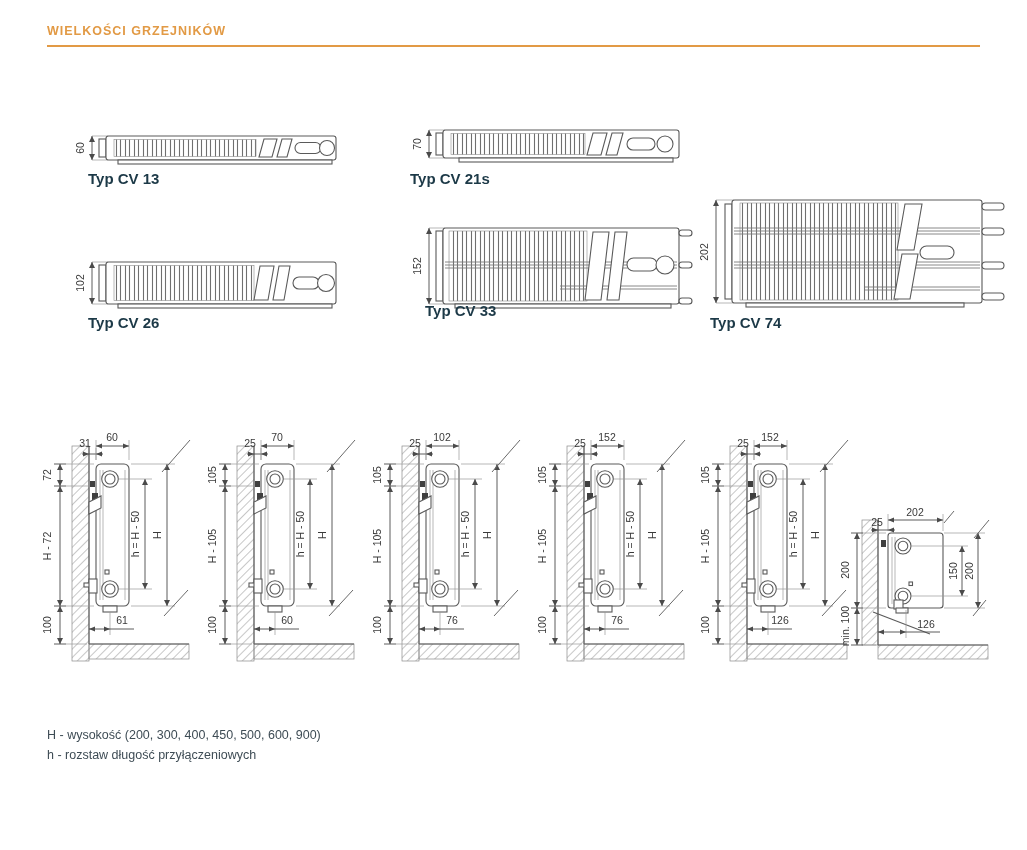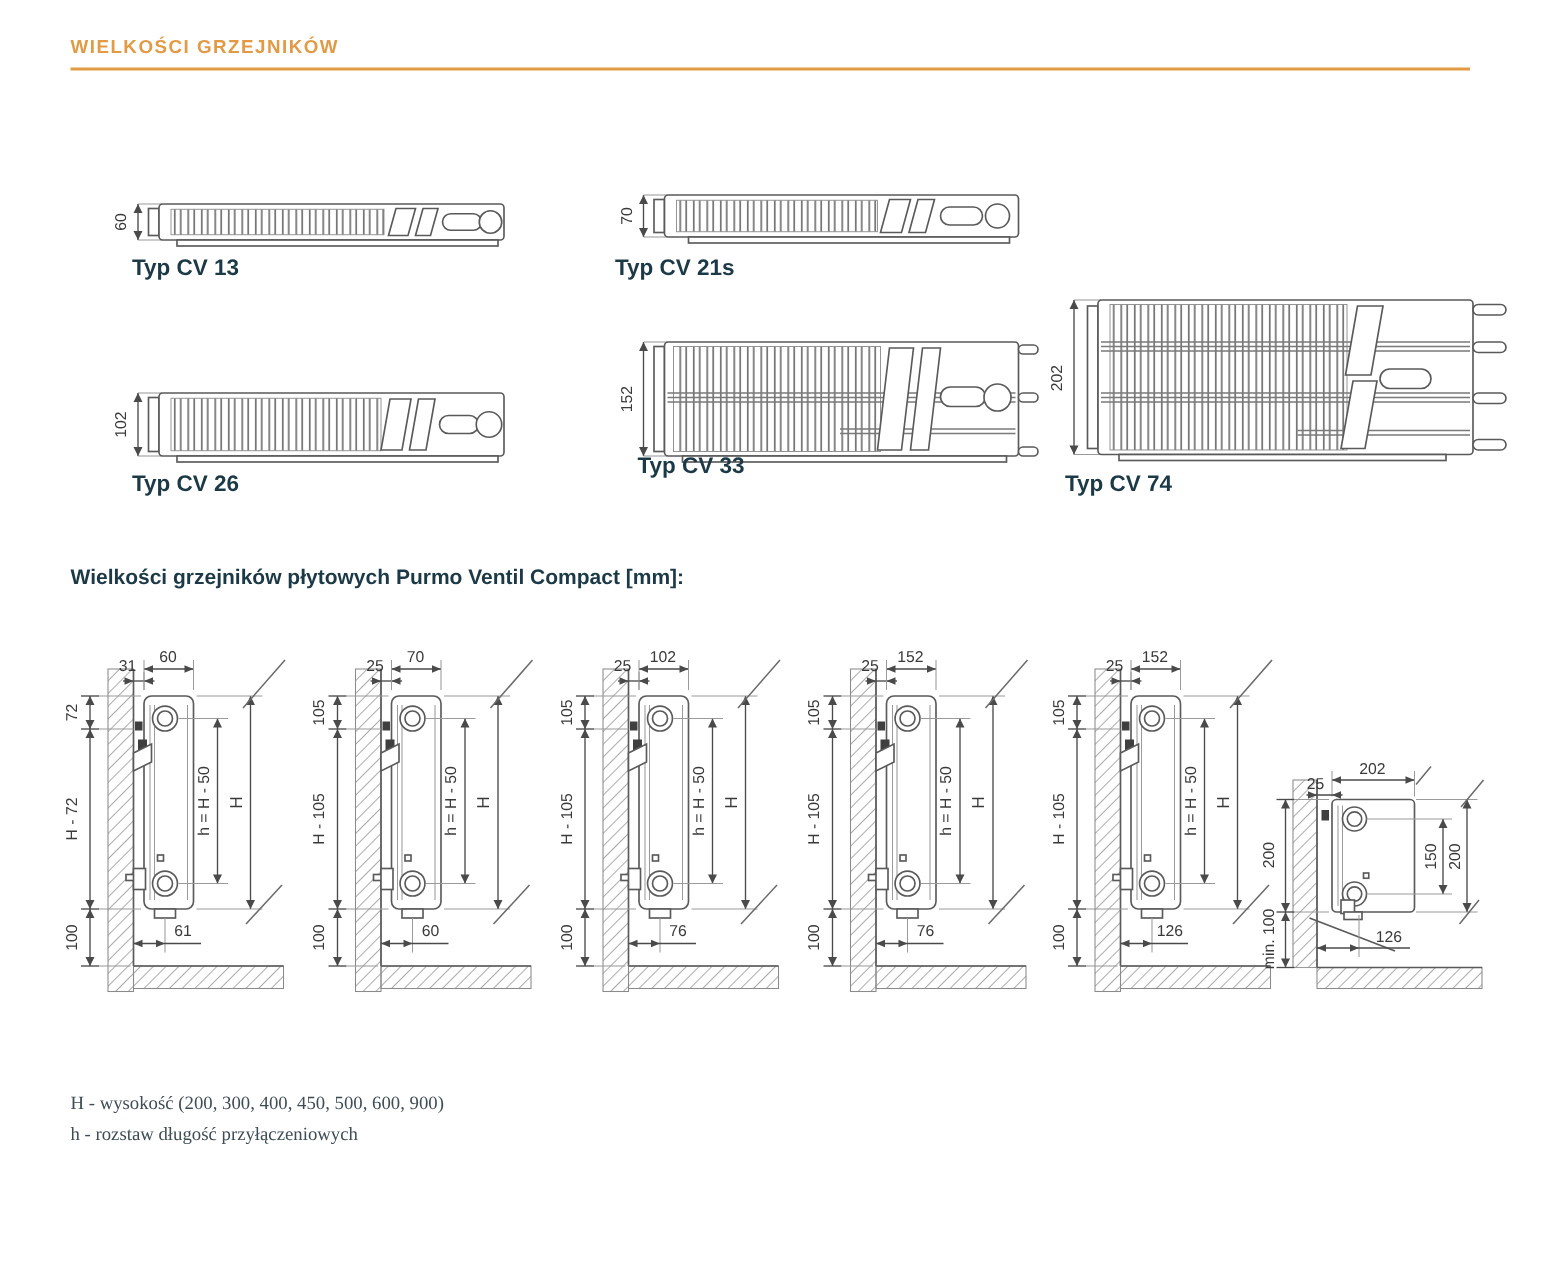--- a/index.html
+++ b/index.html
@@ -4,21 +4,21 @@
 <style>
   html,body{margin:0;padding:0;background:#fff;}
   #page{position:relative;width:1027px;height:850px;background:#ffffff;overflow:hidden;
         font-family:"Liberation Sans",sans-serif;border-radius:21px;}
   .hdr{position:absolute;left:47px;top:24px;font-size:12.5px;font-weight:bold;
        letter-spacing:1px;color:#E29A45;}
   .hdr-rule{position:absolute;left:47px;top:45px;width:933px;height:1.5px;background:#E29A45;}
   .typ{position:absolute;font-size:15px;font-weight:bold;color:#1C3947;}
   .sect{position:absolute;left:47px;top:376px;font-size:14px;font-weight:bold;color:#1C3947;}
   .notes{position:absolute;left:47px;top:728px;font-size:12.5px;color:#3E4C55;}
-  .notes div{margin-bottom:6px;font-family:Liberation Serif, serif;}
+  .notes div{margin-bottom:6px;}
   svg{position:absolute;overflow:visible;}
   .s{stroke:#5a5a5a;fill:none;stroke-width:1.1px;}
   .sf{stroke:#5a5a5a;fill:#fff;stroke-width:1.1px;}
   .thin{stroke:#9a9a9a;stroke-width:0.7px;fill:none;}
   .dl{stroke:#4a4a4a;stroke-width:0.9px;fill:none;}
   .arr{fill:#4a4a4a;stroke:none;}
   .dark{fill:#3f3f3f;stroke:none;}
   .slash{stroke:#6a6a6a;stroke-width:1px;fill:none;}
   text.dim{font-family:"Liberation Sans",sans-serif;font-size:10.5px;fill:#3a3a3a;}
   text.dimb{font-family:"Liberation Sans",sans-serif;font-size:11.5px;fill:#3a3a3a;}
@@ -191,21 +191,20 @@
     <rect x="220" y="56" width="34" height="13" rx="6.5" class="sf"></rect>
     <rect x="282" y="13" width="22" height="7" rx="3.5" class="sf"></rect>
     <rect x="282" y="38" width="22" height="7" rx="3.5" class="sf"></rect>
     <rect x="282" y="72" width="22" height="7" rx="3.5" class="sf"></rect>
     <rect x="282" y="103" width="22" height="7" rx="3.5" class="sf"></rect>
     <rect x="46" y="113" width="218" height="4" class="sf"></rect>
     <text class="dim" transform="rotate(-90 8 62)" x="8" y="62" text-anchor="middle">202</text>
   </svg>
   <div class="typ" style="left:710px;top:314px">Typ CV 74</div>
 
-  <div class="sect">Wielkości grzejników płytowych Purmo Ventil Compact [mm]:</div>
 
   <svg style="left:42px;top:424px" width="165" height="255" viewBox="0 0 165 255">
     <use href="#sv-sym"></use>
     <text class="dim" x="43" y="23" text-anchor="middle">31</text>
     <text class="dim" x="70" y="17" text-anchor="middle">60</text>
     <text class="dim" transform="rotate(-90 9 51)" x="9" y="51" text-anchor="middle">72</text>
     <text class="dim" transform="rotate(-90 9 122)" x="9" y="122" text-anchor="middle">H - 72</text>
     <text class="dim" transform="rotate(-90 9 201)" x="9" y="201" text-anchor="middle">100</text>
     <text class="dim" transform="rotate(-90 97 110)" x="97" y="110" text-anchor="middle">h = H - 50</text>
     <text class="dimb" transform="rotate(-90 119 111)" x="119" y="111" text-anchor="middle">H</text>

